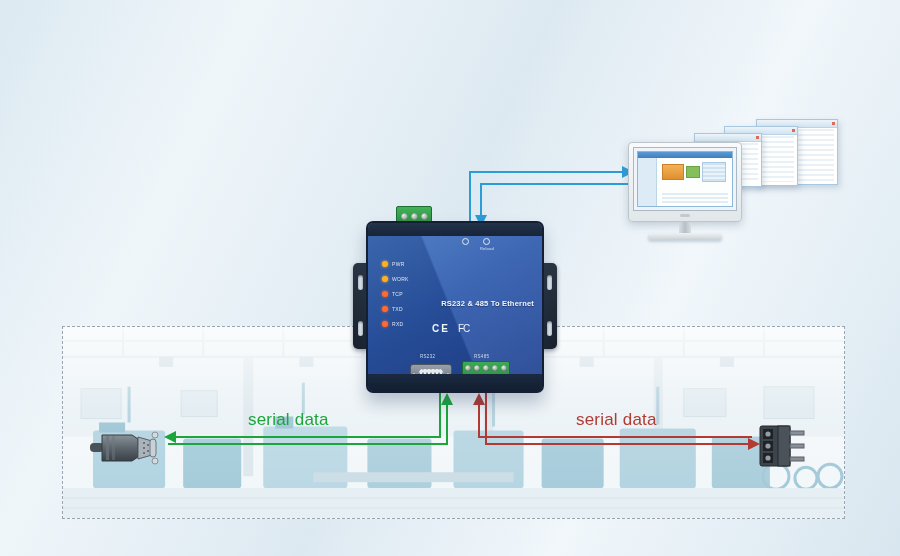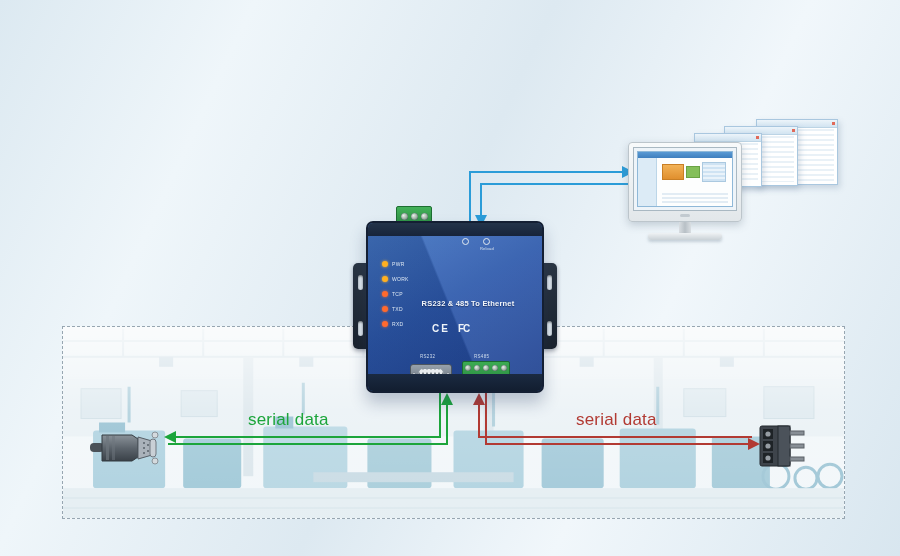--- a/index.html
+++ b/index.html
@@ -53,26 +53,26 @@
   .panel-icons{position:absolute;top:15px;left:94px;display:flex;gap:11px;color:#e8eef5;}
   .pic-stack{display:flex;flex-direction:column;align-items:center;gap:1px;}
   .icon-ring{width:7px;height:7px;border:1px solid #e3eaf1;border-radius:50%;box-sizing:border-box;}
   .pic-stack small{font-size:4px;letter-spacing:.2px;color:#d7e2ee;}
   .leds{position:absolute;left:14px;top:38px;display:flex;flex-direction:column;gap:9px;}
   .led-row{display:flex;align-items:center;gap:4px;}
   .led{width:6px;height:6px;border-radius:50%;}
   .led-row:nth-child(-n+2) .led{background:#ffb021;box-shadow:0 0 3px rgba(255,180,50,.95);}
   .led-row:nth-child(n+3) .led{background:#ff6a2e;box-shadow:0 0 3px rgba(255,110,50,.9);}
   .led-row span{font-size:5px;color:#dbe6f2;letter-spacing:.3px;}
-  .dev-title{position:absolute;left:34px;right:8px;top:76px;text-align:center;
+  .dev-title{position:absolute;left:34px;right:8px;top:76px;text-align:right;
        font-size:7.5px;font-weight:bold;color:#f2f6fb;letter-spacing:.2px;
        text-shadow:0 1px 1px rgba(0,0,20,.4);}
   .certs{position:absolute;left:64px;top:100px;display:flex;align-items:center;gap:8px;color:#eef3f8;}
   .cert-ce{font-size:10px;font-weight:bold;letter-spacing:2px;}
-  .cert-fc{font-size:10px;font-weight:bold;letter-spacing:-1px;}
+  .cert-fc{font-size:10px;font-weight:normal;letter-spacing:-1px;}
   .port-label{position:absolute;font-size:4.5px;color:#cfdcec;letter-spacing:.3px;}
   .lbl-db9{left:52px;top:131px;}
   .lbl-term{left:106px;top:131px;}
   .db9{position:absolute;left:42px;top:141px;width:42px;height:19px;
        background:linear-gradient(#97a1ab,#6e7882);border:1px solid #4d565f;border-radius:3px;
        display:flex;align-items:center;justify-content:center;gap:2px;box-sizing:border-box;}
   .db9 .screw{width:4px;height:4px;background:#d9dfe4;border:1px solid #7a838c;border-radius:50%;box-sizing:border-box;}
   .db9-face{width:26px;height:11px;background-color:#e8ecef;border:1px solid #8d97a0;border-radius:5px/6px;
        background-image:radial-gradient(circle,#5e6870 .7px,transparent 1.1px);
        background-size:4px 4.5px;background-position:2px 2px;box-sizing:border-box;}

